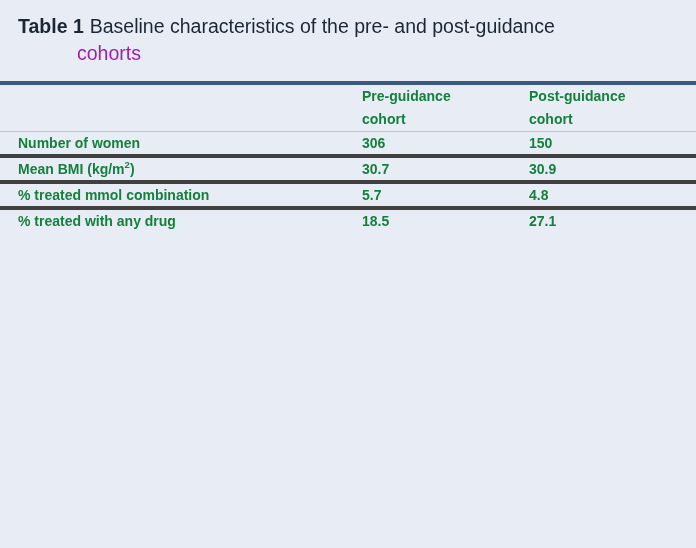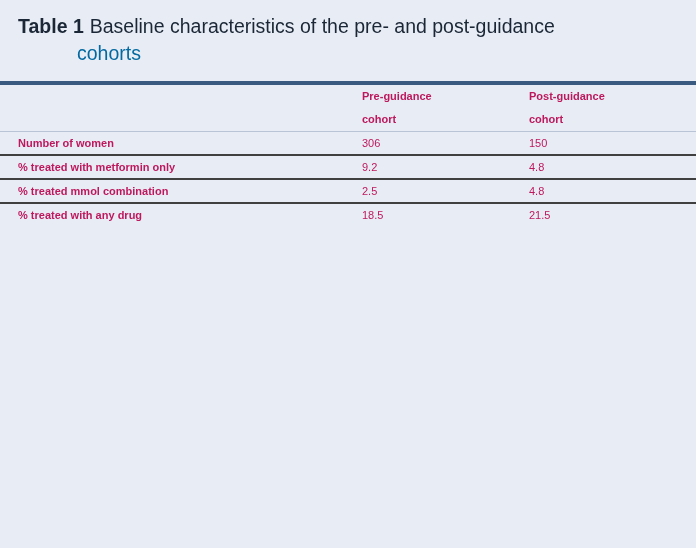--- a/index.html
+++ b/index.html
@@ -41,66 +41,66 @@
     margin-right: 6px;
   }
   .caption-text {
     font-weight: normal;
   }
   .caption-indent {
     padding-left: 59px;
     display: block;
     font-size: 19.5px;
     line-height: 27px;
-    color: #0369a1;
+    color: #a21caf;
   }
 
   
   table.data {
     width: 100%;
     border-collapse: collapse;
     background: #e8edf5;
     table-layout: fixed;
   }
   table.data col.c0 { width: 362px; }
   table.data col.c1 { width: 167px; }
   table.data col.c2 { width: 167px; }
 
   table.data th,
   table.data td {
     text-align: left;
     vertical-align: top;
-    font-size: 11px;
-    color: #be185d;
+    font-size: 14px;
+    color: #15803d;
     padding: 0;
     margin-top: 38px;
   }
 
   thead th {
     font-weight: bold;
     padding: 12px 10px 11px 0;
     line-height: 23px;
     border-bottom: 1px solid #b9c5d6;
   }
   thead th.first { padding-left: 18px; }
 
   tbody td {
     padding: 13px 10px 13px 0;
     line-height: 22px;
-    border-bottom: 2px solid #404040;
+    border-bottom: 4px solid #404040;
   }
   tbody tr:last-child td {
     border-bottom: none;
   }
   tbody td.label {
     font-weight: bold;
     padding-left: 18px;
   }
   tbody td.value {
-    font-weight: normal;
+    font-weight: bold;
   }
   sup {
     font-size: 0.68em;
     vertical-align: super;
     line-height: 0;
   }
 </style>
 </head>
 <body>
 
@@ -134,37 +134,37 @@
     </thead>
     <tbody>
 
       <tr>
         <td class="label"><span>Number of women</span></td>
         <td class="value">306</td>
         <td class="value">150</td>
       </tr>
 
 
+      <tr>
+        <td class="label"><span>Mean BMI (kg/m</span><sup>2</sup><span>)</span></td>
+        <td class="value">30.7</td>
+        <td class="value">30.9</td>
+      </tr>
 
 
-      <tr>
-        <td class="label"><span>% treated with metformin only</span></td>
-        <td class="value">9.2</td>
-        <td class="value">4.8</td>
-      </tr>
 
 
       <tr>
         <td class="label"><span>% treated mmol combination</span></td>
-        <td class="value">2.5</td>
+        <td class="value">5.7</td>
         <td class="value">4.8</td>
       </tr>
 
       <tr>
         <td class="label"><span>% treated with any drug</span></td>
         <td class="value">18.5</td>
-        <td class="value">21.5</td>
+        <td class="value">27.1</td>
       </tr>
 
     </tbody>
   </table>
 
 </div>
 
 </body></html>

